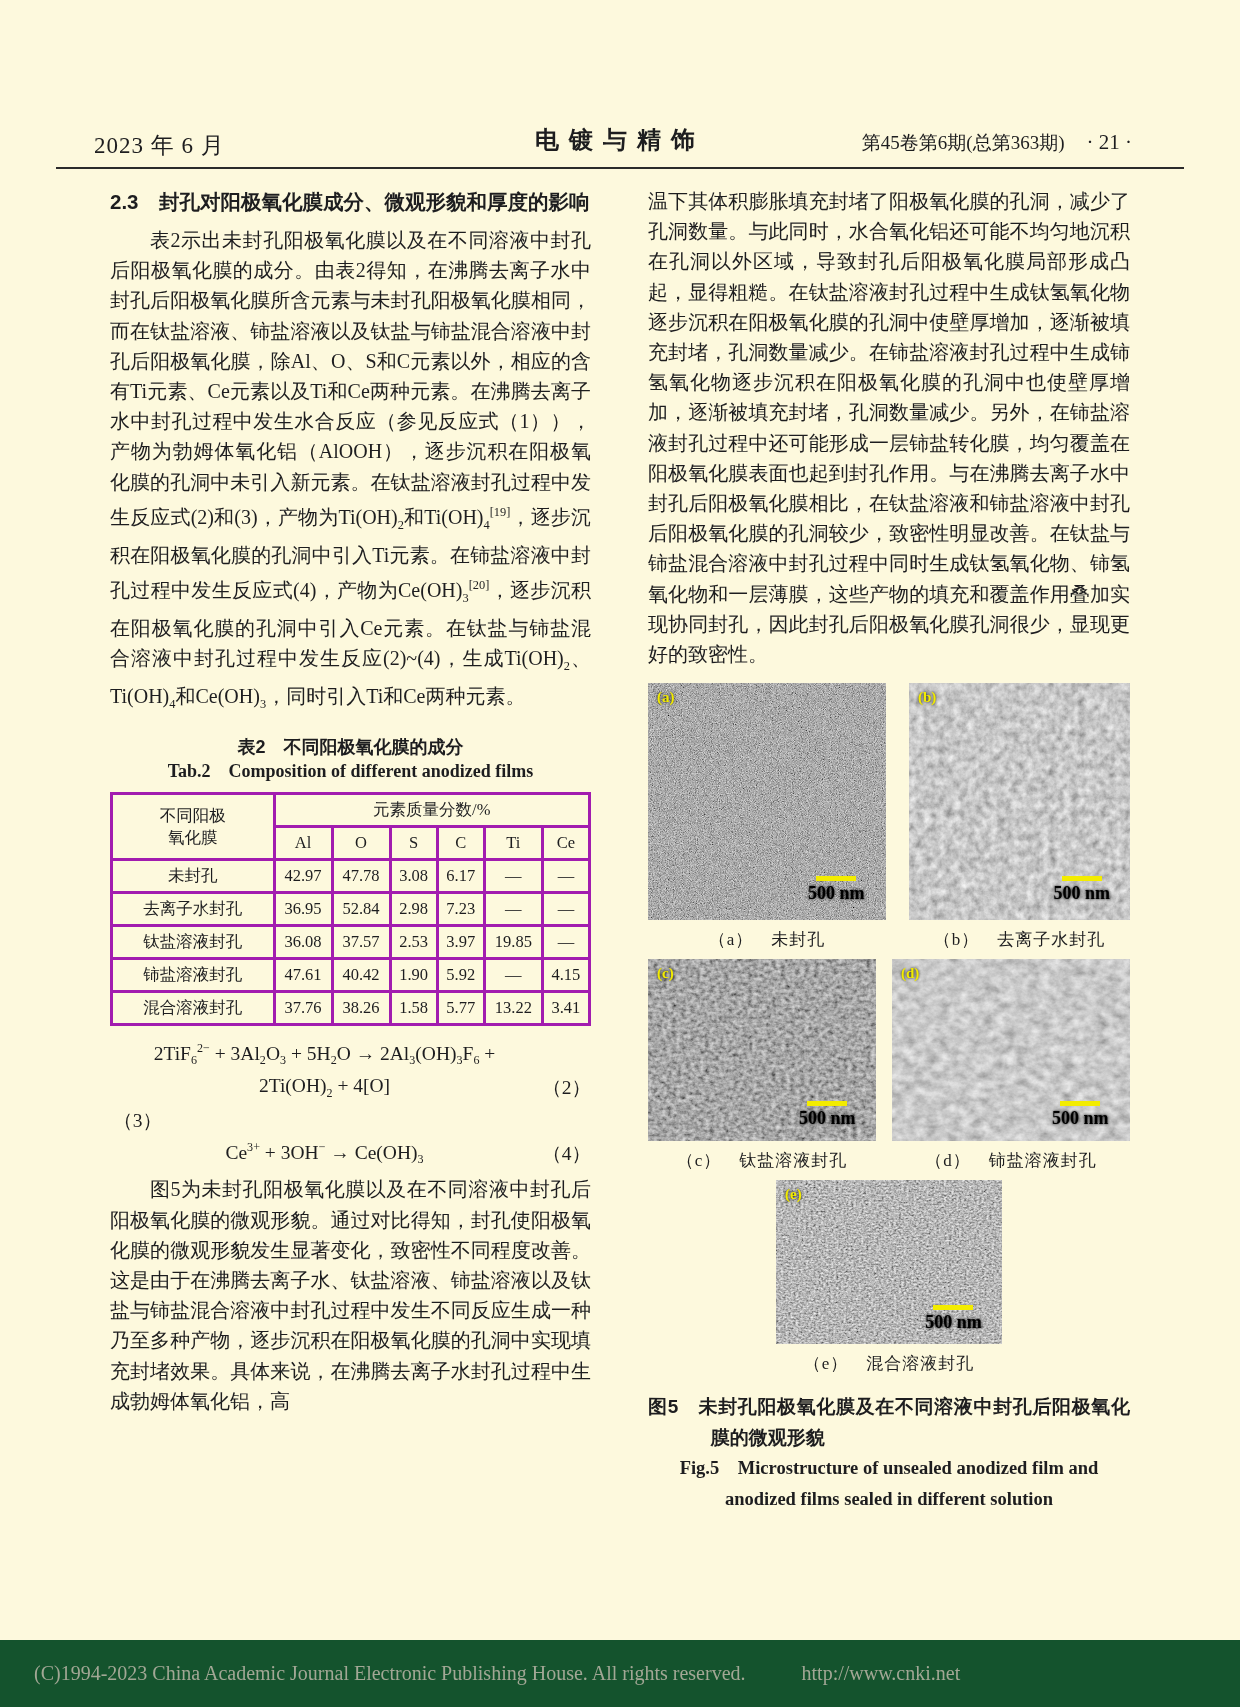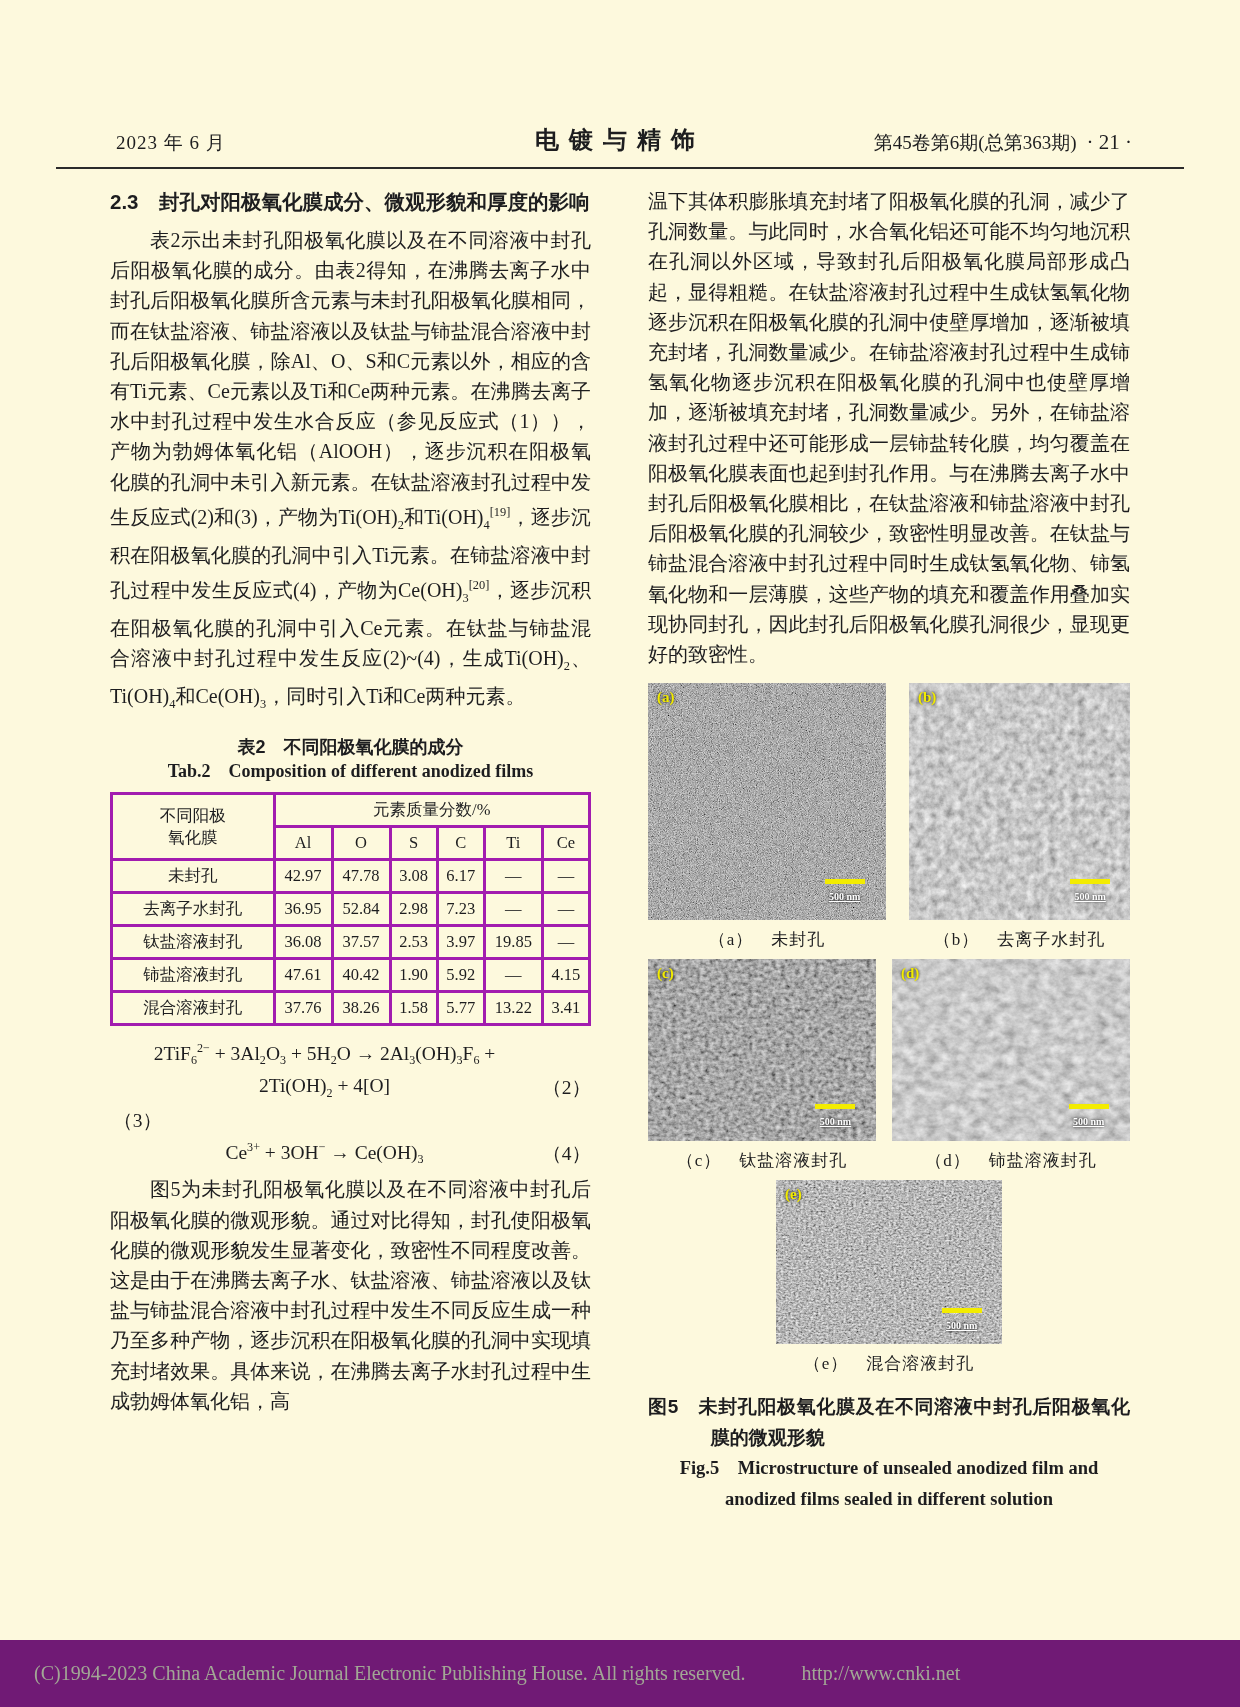--- a/index.html
+++ b/index.html
@@ -2,26 +2,26 @@
 <html><head>
 <meta charset="utf-8">
 <style>
   html,body{margin:0;padding:0;background:#888;}
   .page{
     position:relative;width:1240px;height:1707px;margin:0 auto;
     background:#fdf9dd;overflow:hidden;
     font-family:"Liberation Serif","DejaVu Serif",serif;color:#1d1d1f;
   }
   
-  .hdr-date{position:absolute;top:130px;left:116px;font-size:19px;letter-spacing:1px;}
+  .hdr-date{position:absolute;top:130px;left:94px;font-size:23px;letter-spacing:1px;}
   .hdr-journal{position:absolute;top:124px;left:0;width:100%;text-align:center;
     font-size:24px;font-weight:bold;letter-spacing:10px;
     font-family:"Liberation Sans","DejaVu Sans",sans-serif;}
   .hdr-right{position:absolute;top:130px;right:108px;font-size:19px;white-space:nowrap;}
-  .hdr-pageno{font-size:21px;margin-left:10px;}
+  .hdr-pageno{font-size:21px;margin-left:22px;}
   .hdr-rule{position:absolute;top:167px;left:56px;right:56px;height:2px;background:#2b2b2b;}
   
   .col{position:absolute;top:186px;}
   .col-left{left:110px;width:481px;}
   .col-right{left:648px;width:482px;}
   .sec-heading{
     font-family:"Liberation Sans","DejaVu Sans",sans-serif;
     font-size:20.5px;font-weight:bold;line-height:31px;text-align:justify;margin:0 0 8px 0;}
   .para{font-size:20px;line-height:30.2px;text-align:justify;margin:0;}
   .indent{text-indent:2em;}
@@ -43,28 +43,28 @@
   .figure{margin-top:14px;}
   .fig-row{display:flex;justify-content:space-between;margin-bottom:8px;}
   .fig-row.center{justify-content:center;}
   .panel-wrap{display:flex;flex-direction:column;align-items:center;}
   .sem-panel{position:relative;background:#6e6e6e;overflow:hidden;}
   .sem-panel svg{display:block;width:100%;height:100%;}
   .corner-tag{position:absolute;top:6px;left:9px;color:#f3ec00;font-weight:bold;
     font-size:15px;text-shadow:0 0 3px #000;}
   .scalebar{position:absolute;right:9%;bottom:7%;text-align:center;}
   .scalebar .bar{width:40px;height:5px;background:#f3ec00;margin:0 auto 2px auto;}
-  .scalebar .stxt{color:#ffffff;font-weight:bold;font-size:10px;text-shadow:0 0 3px #000;white-space:nowrap;text-decoration:underline;}
+  .scalebar .stxt{color:#000000;font-weight:bold;font-size:18px;text-shadow:0 0 3px #000;white-space:nowrap;}
   .panel-caption{font-size:17px;margin-top:8px;letter-spacing:1px;}
   .fig-caption-zh{font-family:"Liberation Sans","DejaVu Sans",sans-serif;
     font-size:19px;font-weight:bold;line-height:31px;margin-top:16px;
     padding-left:3.3em;text-indent:-3.3em;text-align:justify;}
   .fig-caption-en{font-size:18.5px;font-weight:bold;line-height:31px;text-align:center;}
   
-  .footer{position:absolute;left:0;bottom:0;width:100%;height:67px;background:#701a75;
+  .footer{position:absolute;left:0;bottom:0;width:100%;height:67px;background:#14532d;
     display:flex;align-items:center;padding-left:34px;box-sizing:border-box;
     color:#a2a795;font-size:20px;gap:56px;}
 </style>
 </head>
 <body>
 
 <svg width="0" height="0" style="position:absolute" aria-hidden="true">
   <defs>
     <filter id="semA" x="0" y="0" width="100%" height="100%">
       <feTurbulence type="fractalNoise" baseFrequency="0.9" numOctaves="2" seed="7" stitchTiles="stitch"></feTurbulence>

